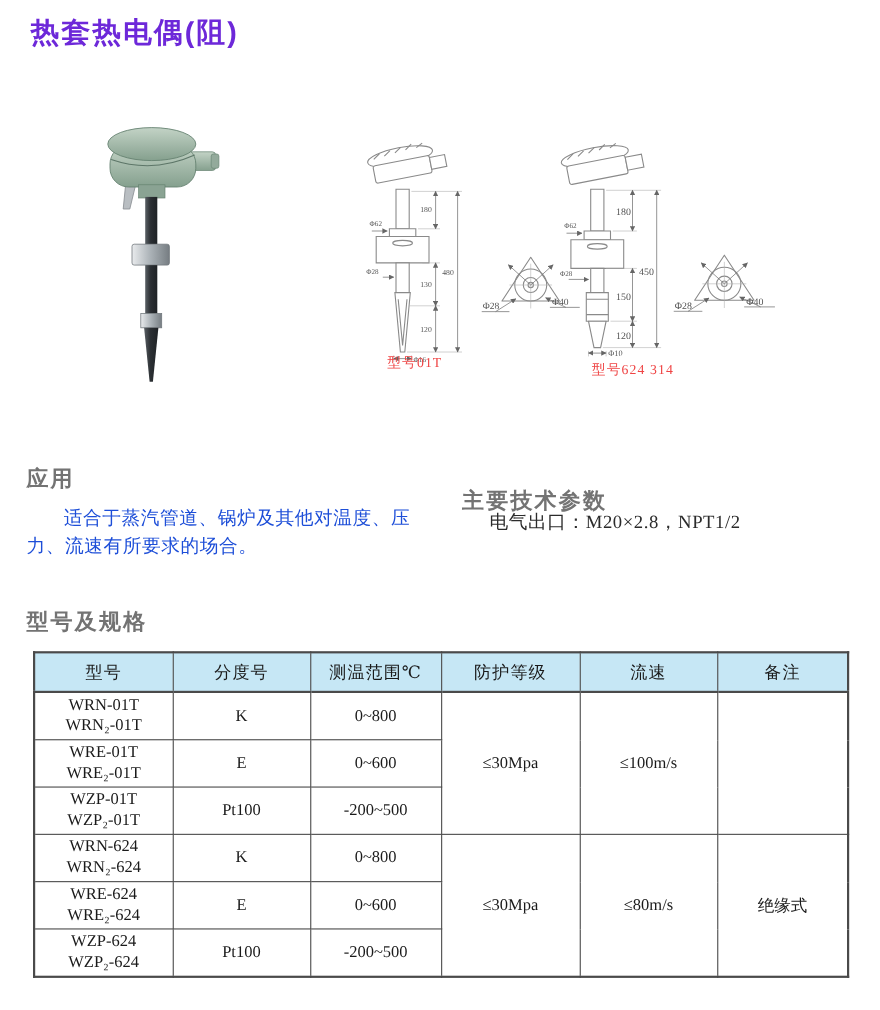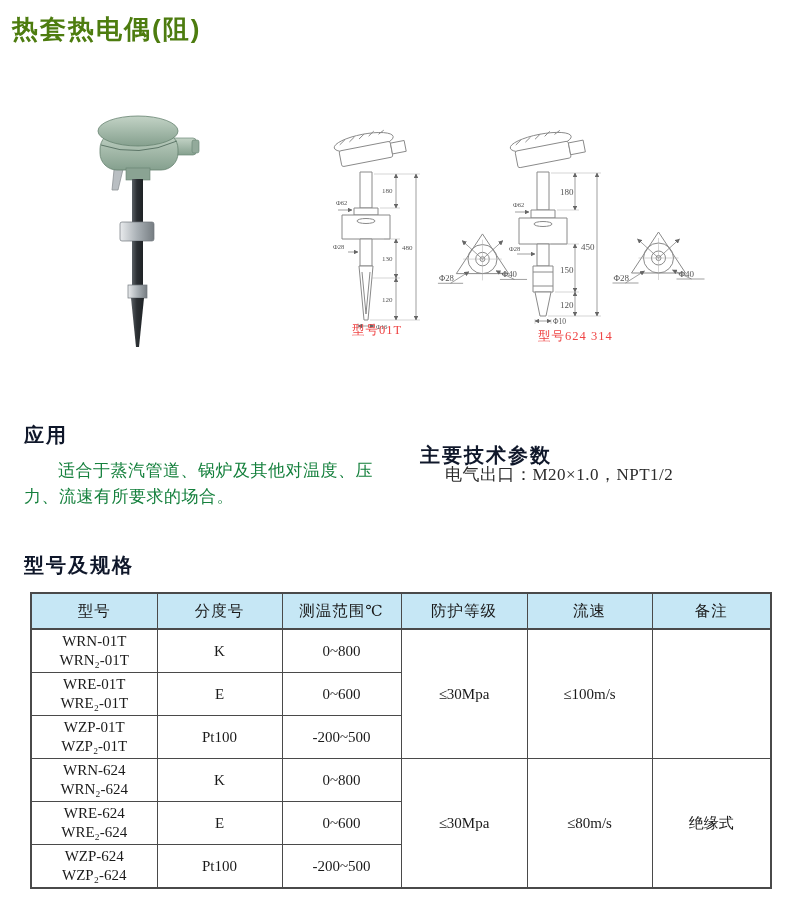--- a/index.html
+++ b/index.html
@@ -3,31 +3,31 @@
 <meta charset="utf-8">
 <style>
   html,body{margin:0;padding:0;}
   body{
     width:800px;height:918px;position:relative;background:#ffffff;
     font-family:"Liberation Serif","DejaVu Serif",serif;color:#333;
     overflow:hidden;
   }
   .abs{position:absolute;}
   .page-title{
-    left:12px;top:12px;
+    left:28px;top:12px;
     font-family:"Liberation Sans","DejaVu Sans",sans-serif;
-    font-size:26px;font-weight:bold;color:#4d7c0f;letter-spacing:2px;
+    font-size:26px;font-weight:bold;color:#6d28d9;letter-spacing:2px;
   }
   .sec-heading{
     font-family:"Liberation Sans","DejaVu Sans",sans-serif;
-    font-size:20px;font-weight:bold;color:#0f172a;letter-spacing:2px;
+    font-size:20px;font-weight:bold;color:#737373;letter-spacing:2px;
   }
   .app-body{
     left:24px;top:458px;width:354px;
-    font-size:17px;line-height:26px;letter-spacing:0.5px;color:#15803d;
+    font-size:17px;line-height:26px;letter-spacing:0.5px;color:#1d4ed8;
     text-indent:2em;
   }
   .param-line{
     font-size:17px;color:#2b2b2b;letter-spacing:0.5px;line-height:30px;
   }
   .drawing-label{
     font-size:12.5px;color:#ef4444;letter-spacing:1px;
   }
   table.spec{
     border-collapse:collapse;table-layout:fixed;width:740px;
@@ -213,21 +213,21 @@
   <text class="dimtxt" x="68" y="51" font-size="9">Φ40</text>
 </svg>
 
 <div class="abs drawing-label" style="left:538px;top:328px;">型号624 314</div>
 
 <div class="abs sec-heading" style="left:24px;top:422px;">应用</div>
 <div class="abs app-body">适合于蒸汽管道、锅炉及其他对温度、压力、流速有所要求的场合。</div>
 
 <div class="abs sec-heading" style="left:420px;top:442px;">主要技术参数</div>
 <div class="abs" style="left:445px;top:460px;">
-  <div class="param-line">电气出口：M20×1.0，NPT1/2</div>
+  <div class="param-line">电气出口：M20×2.8，NPT1/2</div>
 </div>
 
 <div class="abs sec-heading" style="left:24px;top:552px;">型号及规格</div>
 
 <table class="spec abs" style="left:30px;top:592px;">
   <colgroup>
     <col style="width:126px">
       <col style="width:125px">
       <col style="width:119px">
     <col style="width:126px">

